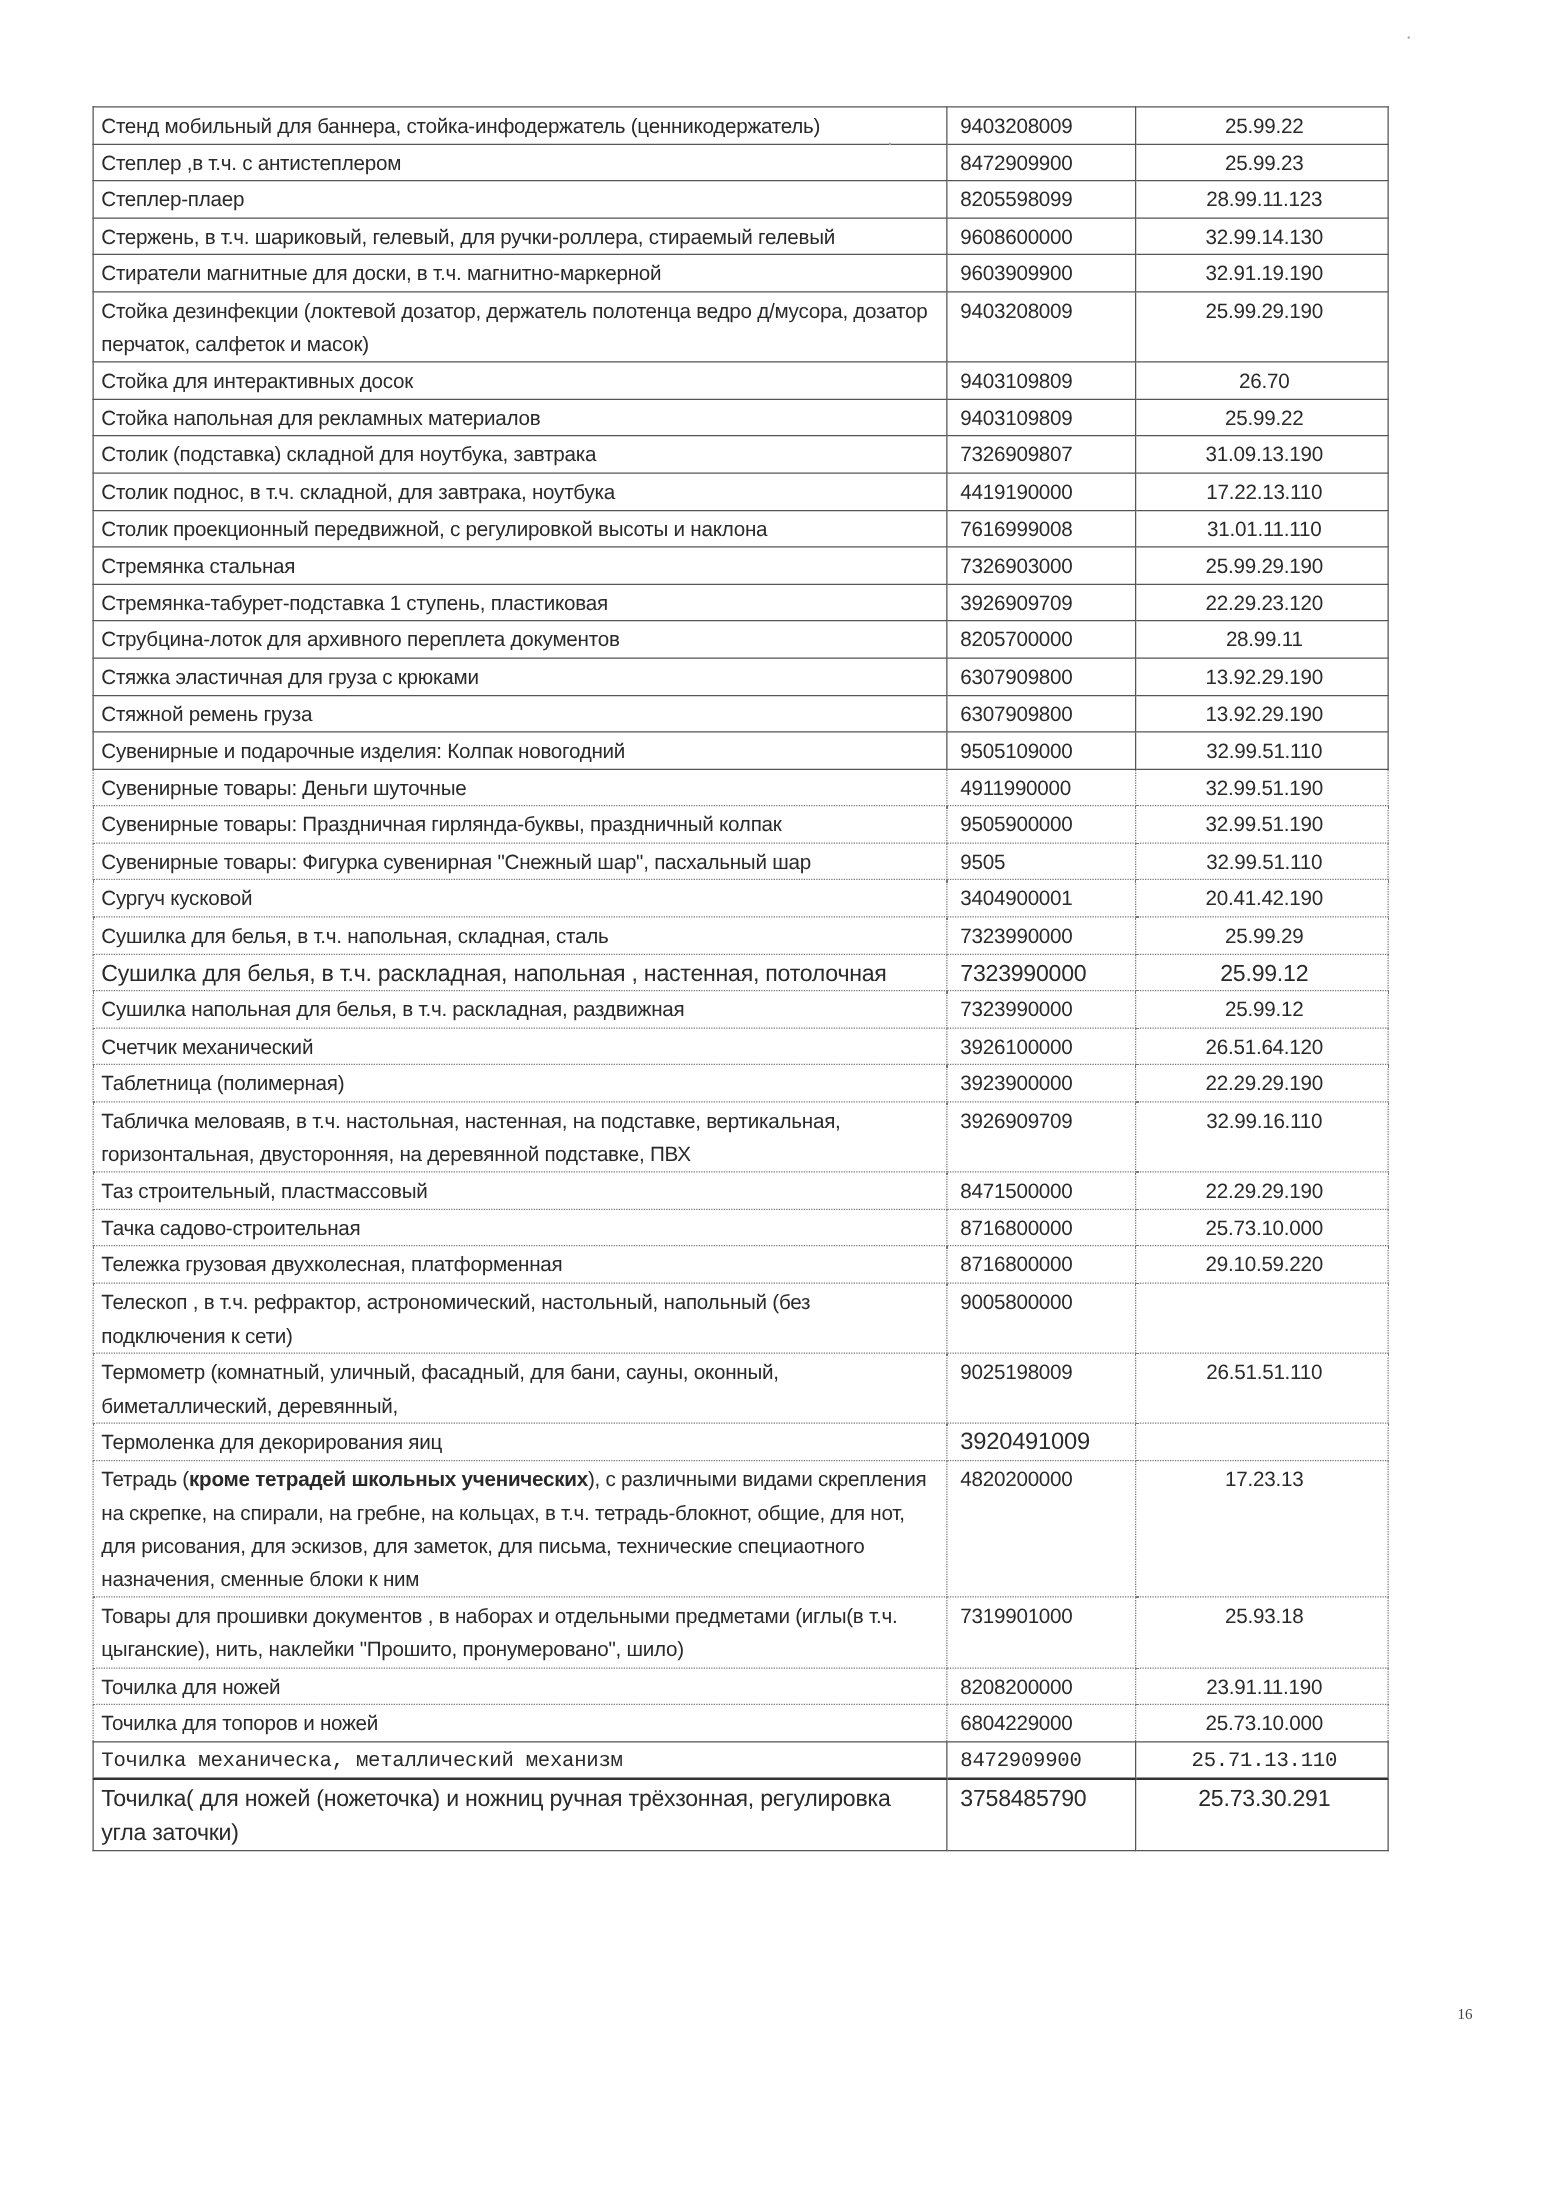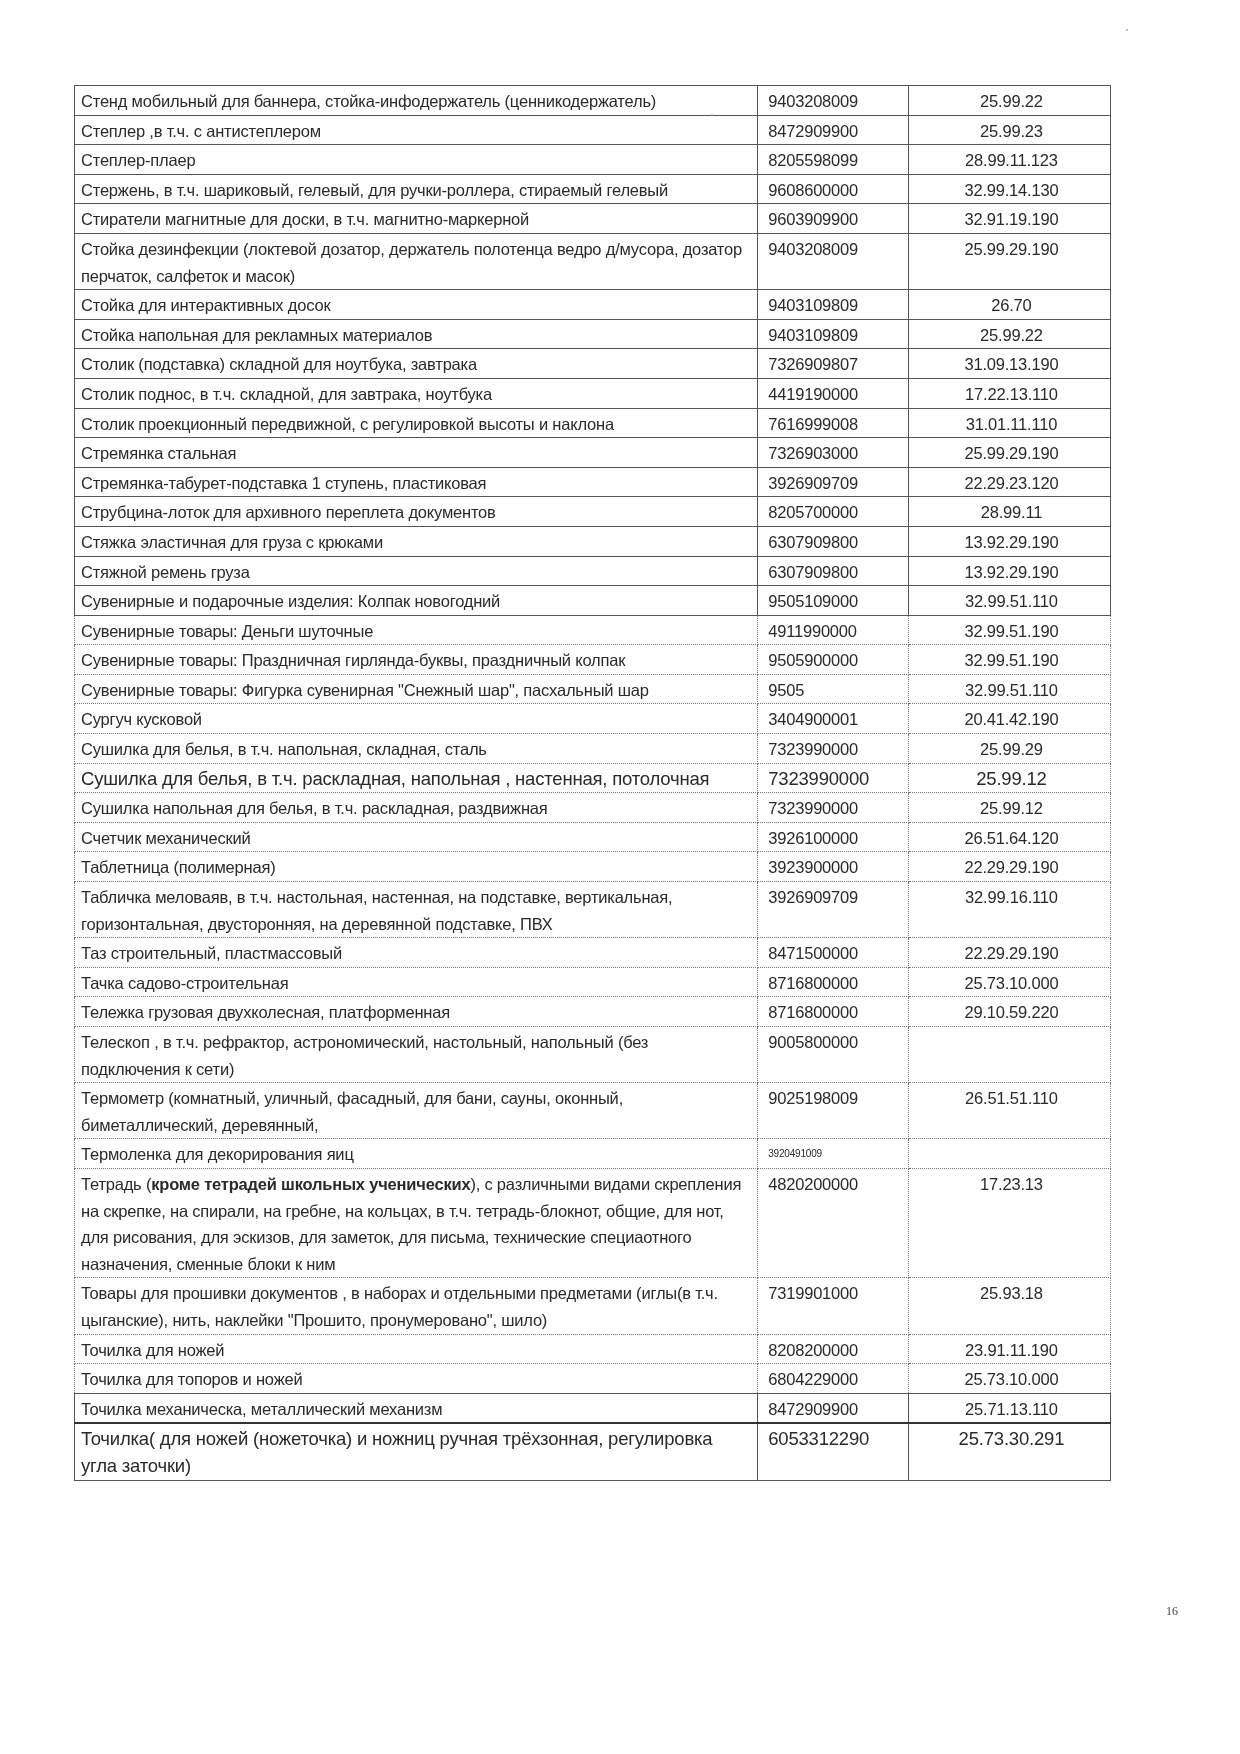--- a/index.html
+++ b/index.html
@@ -24,22 +24,22 @@
     padding: 2px 6px 0 6px;
     font-size: 16.5px;
     line-height: 26.6px;
     letter-spacing: -0.2px;
   }
   .page-table td.c1 { width: 675px; }
   .page-table td.c2 { width: 136px; padding-left: 10px; }
   .page-table td.c3 { width: 188px; padding-left: 10px; text-align: center; }
   .page-table tr.dotted td { border-top: 1px dotted #777; border-bottom: 1px dotted #777; border-left: 1px dotted #777; border-right: 1px dotted #777; }
   .page-table tr.big td { font-size: 18.5px; }
-  .page-table td.small { font-size: 10px; }
-  .page-table tr.thick td { border-bottom: 2px solid #333; }
+  .page-table td.small { font-size: 19px; }
+  .page-table tr.thick td { border-bottom: 2px solid #333; font-family: Liberation Mono, monospace; }
   b.em { font-weight: bold; text-align: right; }
   .page-number {
     position: absolute;
     left: 1166px; top: 1604px;
     font-family: "Liberation Serif", "DejaVu Serif", serif;
     font-size: 12px;
     color: #444;
   }
   .speck { position: absolute; width: 2px; height: 2px; background: #aaa; border-radius: 1px; }
 </style>
@@ -238,21 +238,21 @@
       <td class="c2">6804229000</td>
       <td class="c3">25.73.10.000</td>
     </tr>
     <tr class="thick">
       <td class="c1">Точилка механическа, металлический механизм</td>
       <td class="c2">8472909900</td>
       <td class="c3">25.71.13.110</td>
     </tr>
     <tr class="big">
       <td class="c1">Точилка( для ножей (ножеточка) и ножниц ручная трёхзонная, регулировка угла заточки)</td>
-      <td class="c2">6053312290</td>
+      <td class="c2">3758485790</td>
       <td class="c3">25.73.30.291</td>
     </tr>
   </tbody>
 </table>
 
 <div class="page-number">16</div>
 <div class="speck" style="left:1126px; top:29px;"></div>
 <div class="speck" style="left:711px; top:114px;"></div>
 
 </body></html>

